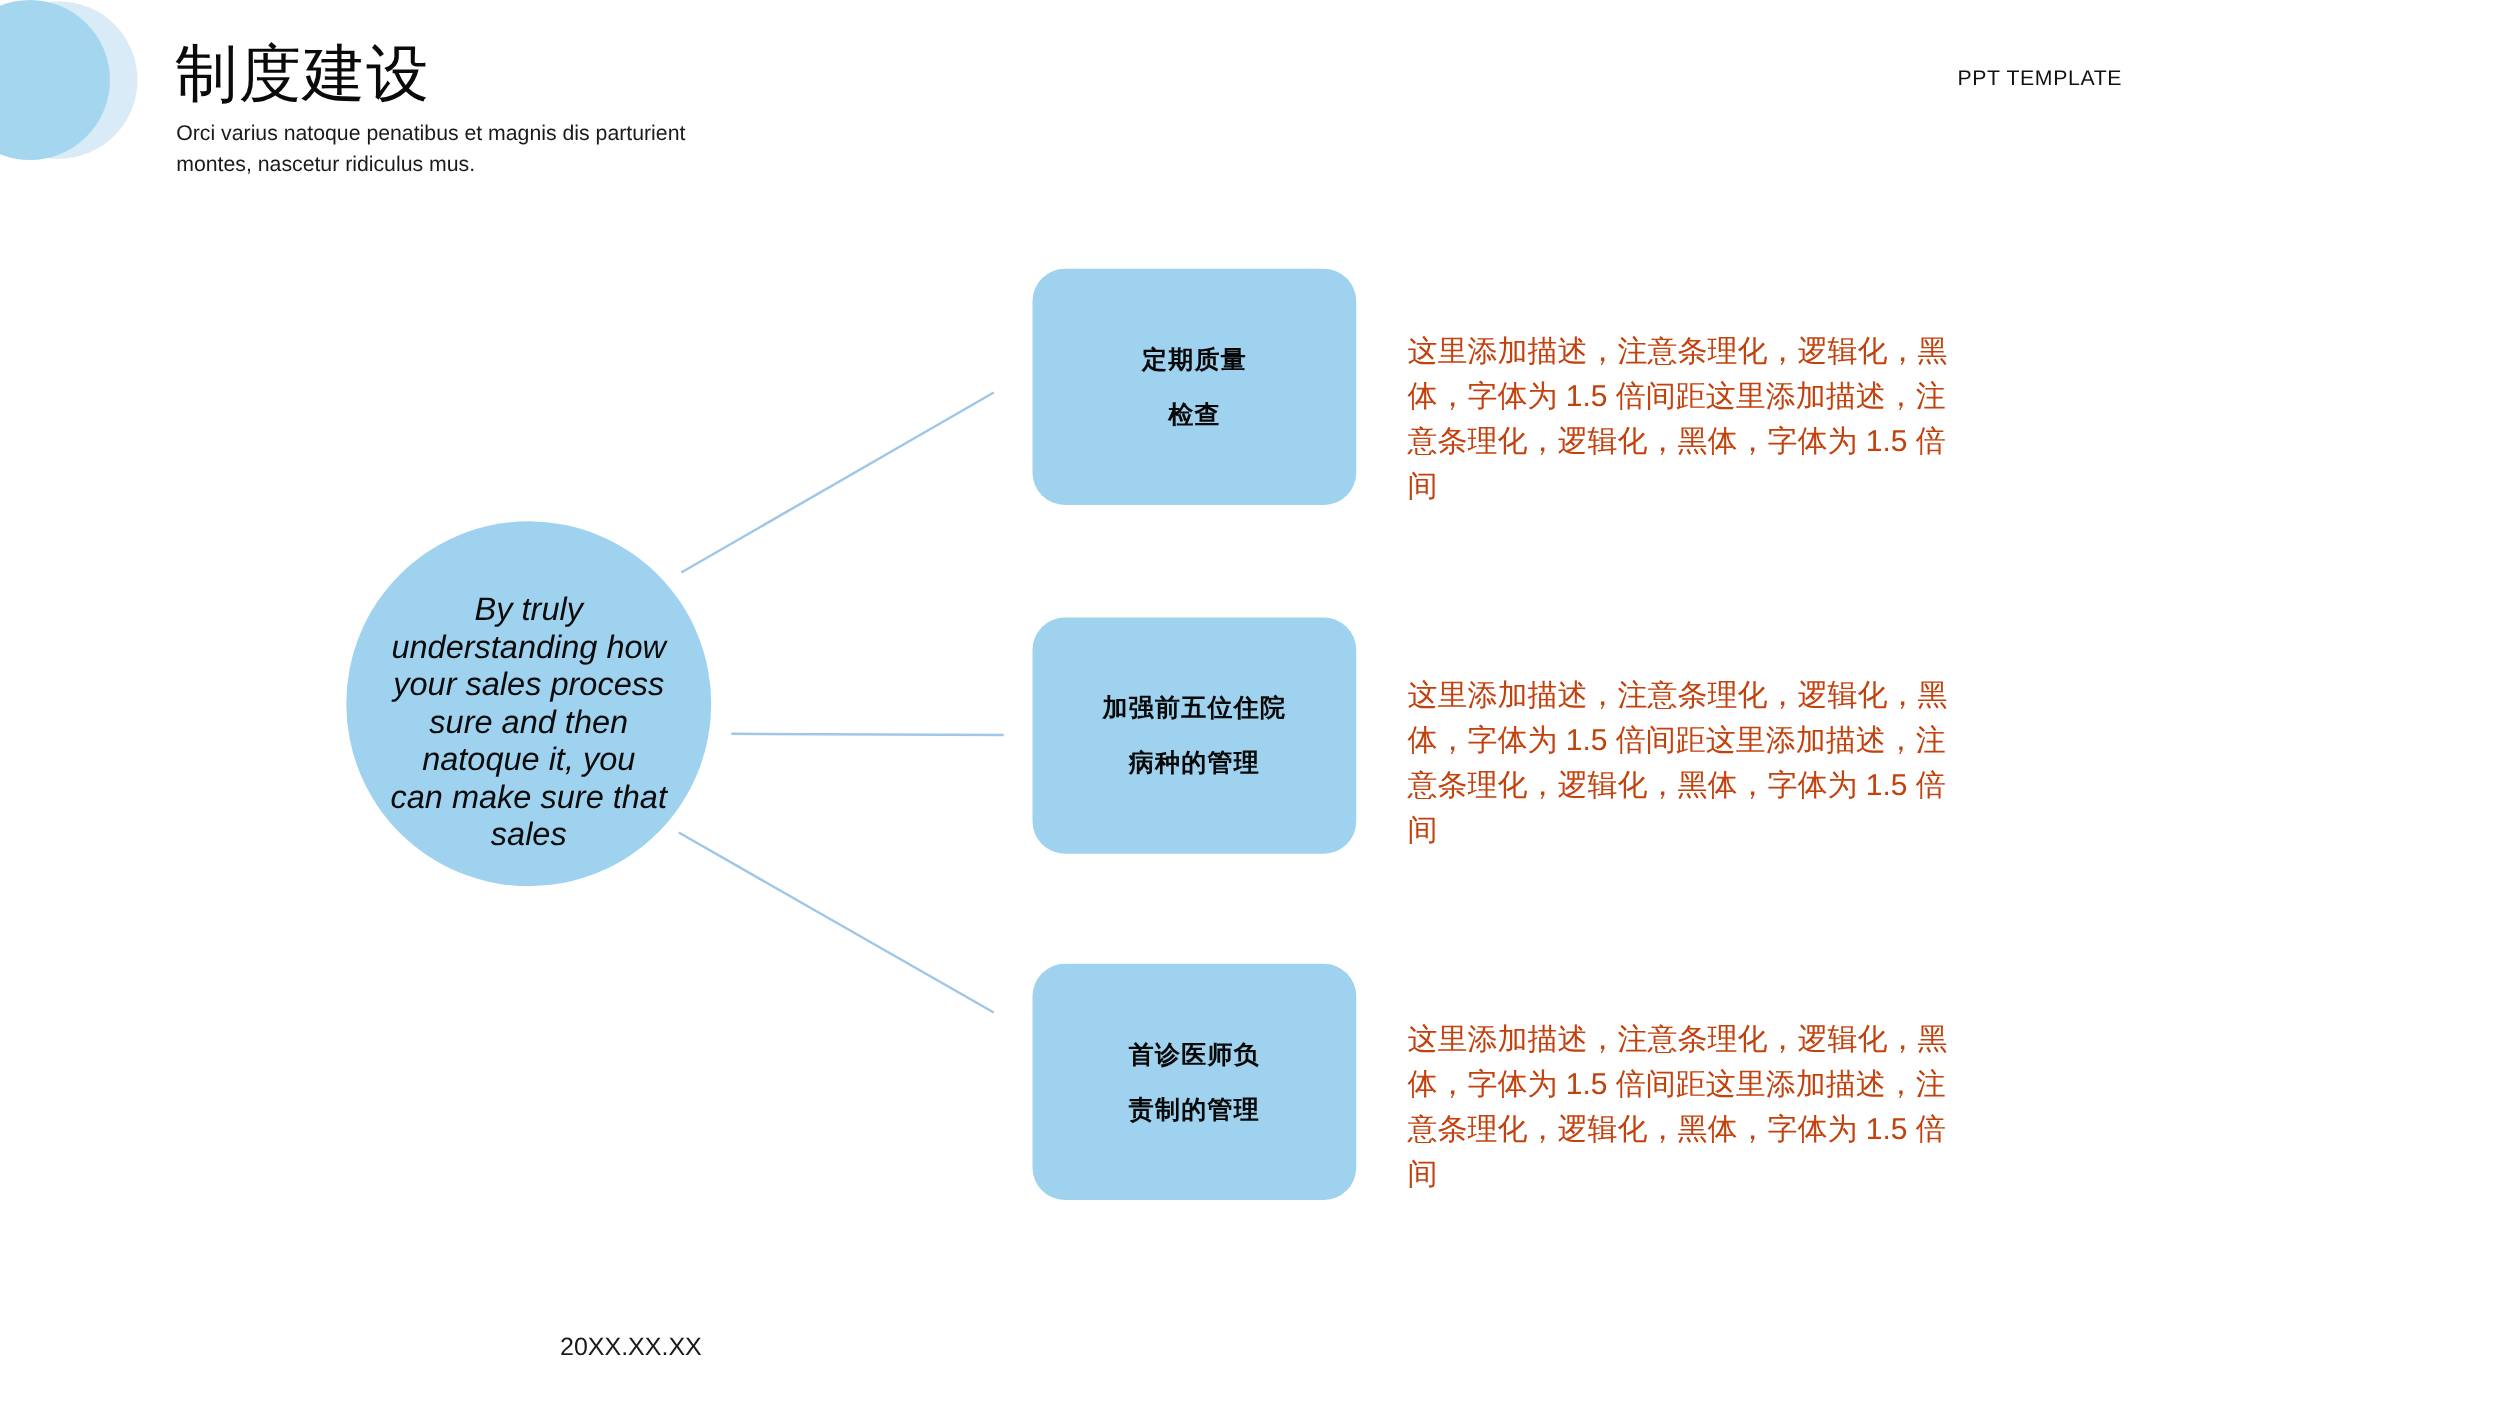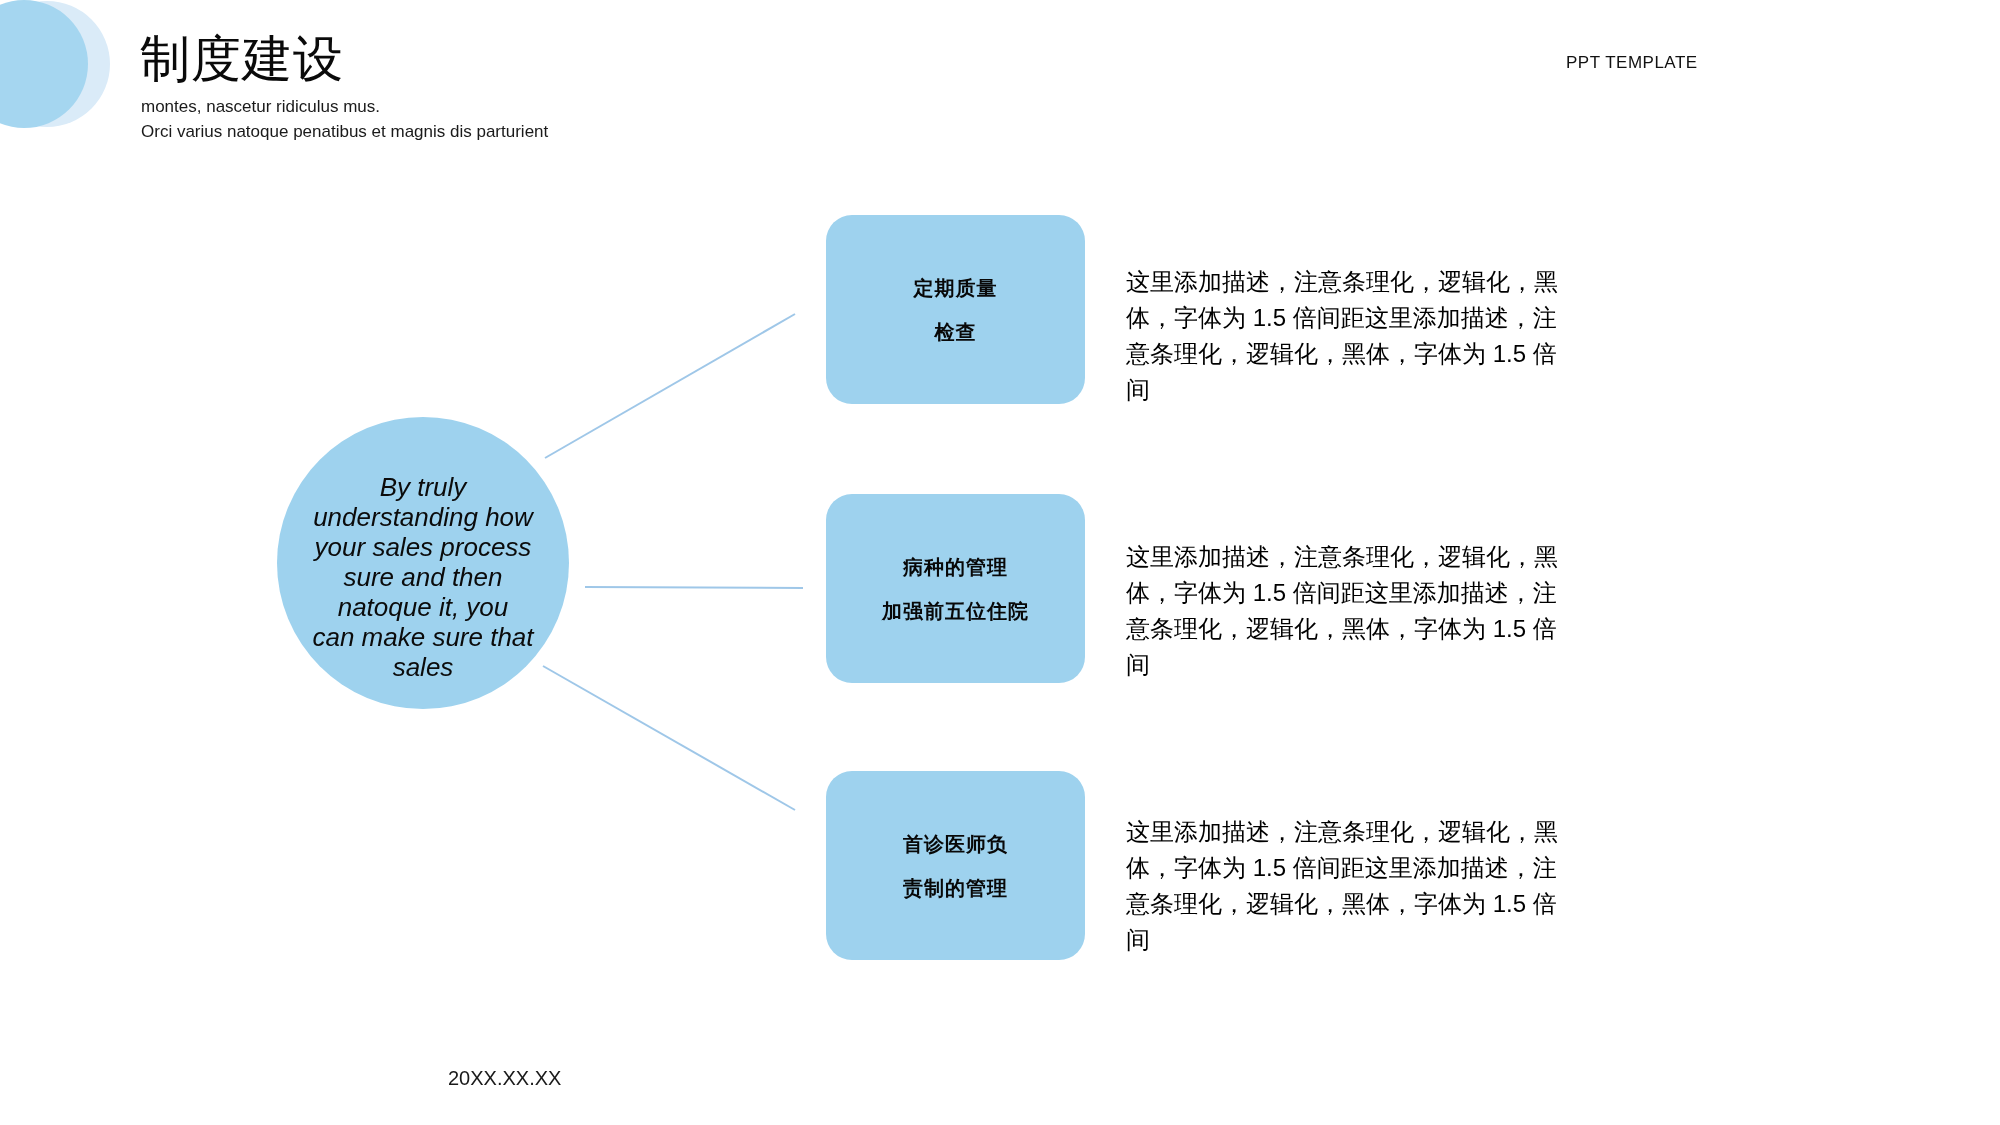--- a/index.html
+++ b/index.html
@@ -113,21 +113,21 @@
   .item-title .line { display: block; white-space: nowrap; }
 
   
   .item-desc {
     position: absolute;
     left: 1126px;
     width: 486px;
     font-size: 24px;
     font-weight: 500;
     line-height: 36px;
-    color: #000000;
+    color: #c2410c;
   }
   .item-desc .line { display: block; white-space: nowrap; }
 
   
   .footer-date {
     position: absolute;
     left: 448px; top: 1067px;
     font-size: 20px;
     color: #1a1a1a;
   }
@@ -135,22 +135,22 @@
 </head>
 <body>
 
 <div class="slide">
 
   <div class="corner-circle back"></div>
   <div class="corner-circle front"></div>
 
   <h1 class="title">制度建设</h1>
   <p class="subtitle">
+    <span class="line">Orci varius natoque penatibus et magnis dis parturient</span>
     <span class="line">montes, nascetur ridiculus mus.</span>
-    <span class="line">Orci varius natoque penatibus et magnis dis parturient</span>
   </p>
   <div class="watermark">PPT TEMPLATE</div>
 
   <svg class="connectors" viewBox="0 0 2000 1125" aria-hidden="true">
     <line class="connector" x1="545" y1="458" x2="795" y2="314"></line>
     <line class="connector" x1="585" y1="587" x2="803" y2="588"></line>
     <line class="connector" x1="543" y1="666" x2="795" y2="810"></line>
   </svg>
 
   <div class="center-circle">
@@ -173,22 +173,22 @@
   </div>
   <div class="item-desc" style="top:264px;">
     <span class="line">这里添加描述，注意条理化，逻辑化，黑</span>
     <span class="line">体，字体为 1.5 倍间距这里添加描述，注</span>
     <span class="line">意条理化，逻辑化，黑体，字体为 1.5 倍</span>
     <span class="line">间</span>
   </div>
 
   <div class="item-box" style="top:494px;">
     <div class="item-title">
+      <span class="line">加强前五位住院</span>
       <span class="line">病种的管理</span>
-      <span class="line">加强前五位住院</span>
     </div>
   </div>
   <div class="item-desc" style="top:539px;">
     <span class="line">这里添加描述，注意条理化，逻辑化，黑</span>
     <span class="line">体，字体为 1.5 倍间距这里添加描述，注</span>
     <span class="line">意条理化，逻辑化，黑体，字体为 1.5 倍</span>
     <span class="line">间</span>
   </div>
 
   <div class="item-box" style="top:771px;">

